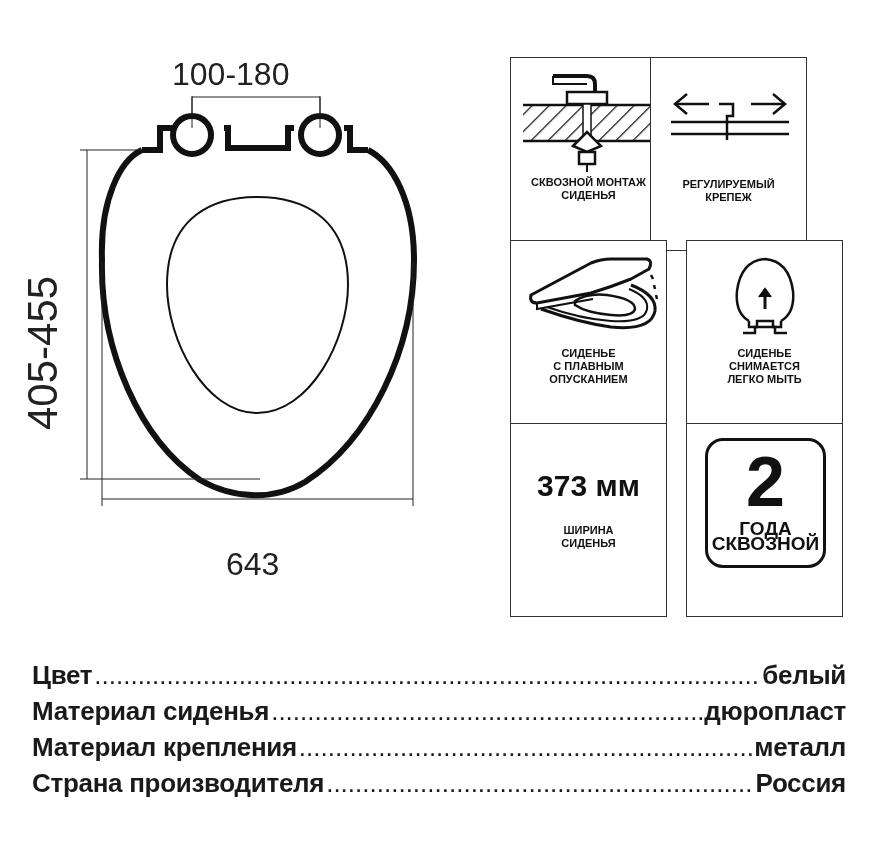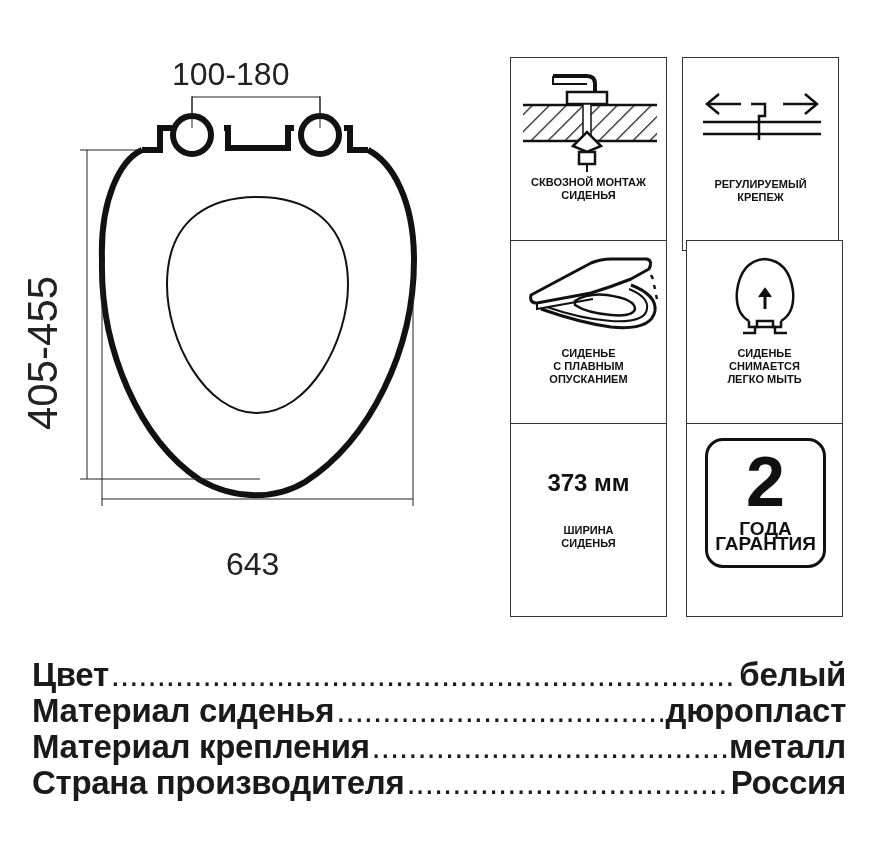--- a/index.html
+++ b/index.html
@@ -6,26 +6,26 @@
   body { width: 875px; height: 861px; position: relative; overflow: hidden;
          font-family: "Liberation Sans", sans-serif; color: #1a1a1a; }
   .diagram { position: absolute; left: 0; top: 0; width: 480px; height: 620px; }
   .dim-text { position: absolute; font-family: "Liberation Sans", sans-serif; font-size: 32px; color: #222; line-height: 1; }
   .dim-top { left: 172px; top: 58px; }
   .dim-bottom { left: 226px; top: 548px; }
   .dim-side { left: 22px; top: 430px; transform: rotate(-90deg); transform-origin: left top; white-space: nowrap; font-size: 42px; }
   .feature { position: absolute; width: 157px; height: 194px; border: 1.5px solid #333; box-sizing: border-box; background: #fff; }
   .feature svg { position: absolute; left: 0; top: 0; }
   .f-label { position: absolute; left: 0; right: 0; text-align: center; font-weight: bold; font-size: 11px; line-height: 13px; color: #111; text-transform: uppercase; }
-  .f-big { position: absolute; left: 0; right: 0; text-align: center; font-weight: bold; font-size: 24px; color: #111; }
+  .f-big { position: absolute; left: 0; right: 0; text-align: center; font-weight: bold; font-size: 30px; color: #111; }
   .warranty-frame { position: absolute; left: 18px; top: 14px; width: 121px; height: 130px; border: 3px solid #111; border-radius: 18px; box-sizing: border-box; }
   .warranty-num { position: absolute; left: 0; right: 0; top: 6px; text-align: center; font-weight: bold; font-size: 70px; line-height: 70px; color: #111; }
   .warranty-text { position: absolute; left: 0; right: 0; top: 80px; text-align: center; font-weight: bold; font-size: 19px; line-height: 15px; color: #111; }
   .specs { position: absolute; left: 32px; top: 657px; width: 814px; }
-  .spec-row { display: flex; align-items: baseline; height: 36px; font-size: 33px; line-height: 36px; white-space: nowrap; overflow: hidden; }
+  .spec-row { display: flex; align-items: baseline; height: 36px; font-size: 26px; line-height: 36px; white-space: nowrap; overflow: hidden; }
   .spec-label { font-weight: bold; font-stretch: condensed; letter-spacing: -0.3px; }
   .spec-dots { flex: 1; overflow: hidden; margin: 0 2px; }
   .spec-dots::after { content: "............................................................................................................................................................................"; letter-spacing: 0; }
   .spec-value { font-weight: bold; letter-spacing: -0.3px; }
 </style>
 </head>
 <body>
 
 <div class="diagram">
   <svg width="480" height="620" viewBox="0 0 480 620">
@@ -76,21 +76,21 @@
     <path d="M62 88 L76 74 L90 88 L76 94 Z" fill="#fff" stroke="#111" stroke-width="2.5"></path>
     <rect x="68" y="94" width="16" height="12" fill="#fff" stroke="#111" stroke-width="2.5"></rect>
     <line x1="76" y1="106" x2="76" y2="114" stroke="#111" stroke-width="2"></line>
   </svg>
   <div class="f-label" style="top:118px;">
     <div>СКВОЗНОЙ МОНТАЖ</div>
     <div>СИДЕНЬЯ</div>
   </div>
 </div>
 
-<div class="feature" style="left:682px; top:57px;">
+<div class="feature" style="left:650px; top:57px;">
   <svg width="157" height="158" viewBox="0 0 157 158">
     <line x1="24" y1="46" x2="58" y2="46" stroke="#111" stroke-width="2.5"></line>
     <polyline points="36,36 24,46 36,56" fill="none" stroke="#111" stroke-width="2.5"></polyline>
     <line x1="100" y1="46" x2="134" y2="46" stroke="#111" stroke-width="2.5"></line>
     <polyline points="122,36 134,46 122,56" fill="none" stroke="#111" stroke-width="2.5"></polyline>
     <polyline points="68,46 82,46 82,58 76,58 76,82" fill="none" stroke="#111" stroke-width="2.5"></polyline>
     <line x1="20" y1="64" x2="138" y2="64" stroke="#111" stroke-width="2.5"></line>
     <line x1="20" y1="76" x2="138" y2="76" stroke="#111" stroke-width="2.5"></line>
   </svg>
   <div class="f-label" style="top:120px;">
@@ -138,21 +138,21 @@
     <div>ШИРИНА</div>
     <div>СИДЕНЬЯ</div>
   </div>
 </div>
 
 <div class="feature" style="left:686px; top:423px;">
   <div class="warranty-frame">
     <div class="warranty-num">2</div>
     <div class="warranty-text">
       <div>ГОДА</div>
-      <div>ГАРАНТИЯ</div>
+      <div>СКВОЗНОЙ</div>
     </div>
   </div>
 </div>
 
 <div class="specs">
   <div class="spec-row">
     <span class="spec-label">Цвет</span>
     <span class="spec-dots"></span>
     <span class="spec-value">белый</span>
   </div>

